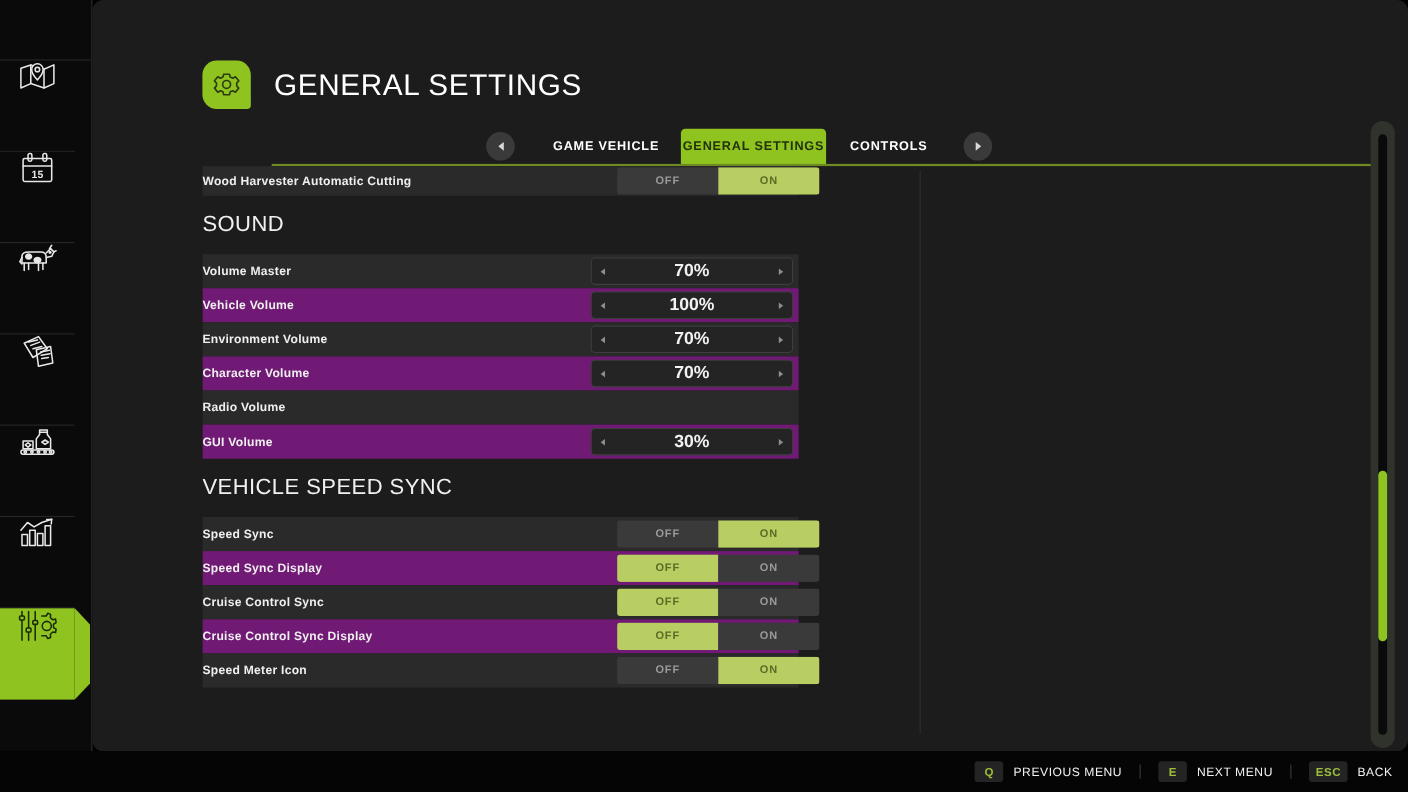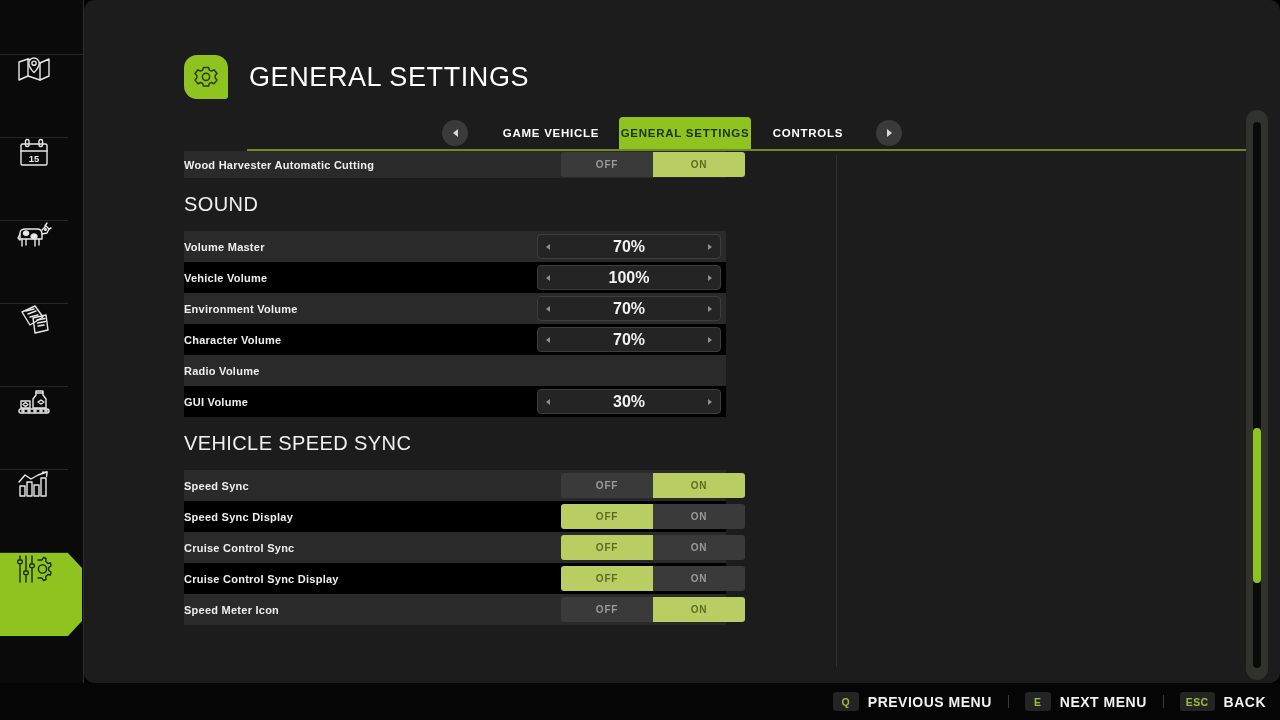--- a/index.html
+++ b/index.html
@@ -94,21 +94,21 @@
   #vdivider {
     position:absolute; left:752px; top:155px; width:1px; height:512px;
     background:#303030;
   }
 
   .row {
     position:relative; width:542px; height:31px;
     display:flex; align-items:center;
   }
   .row.odd  { background:#2a2a2a; }
-  .row.even { background:#000000; }
+  .row.even { background:#701a75; }
   .row-label { font-size:11px; font-weight:bold; color:#efefef; letter-spacing:.25px; }
 
   .section-title {
     font-size:20px; font-weight:400; color:#f0f0f0;
     letter-spacing:.4px; padding-left:0; height:53px;
     display:flex; align-items:center;
   }
 
   
   .toggle {
@@ -160,21 +160,21 @@
   }
   .hint { display:flex; align-items:center; margin-left:16px; }
   .hint .key {
     min-width:26px; height:19px; padding:0 6px;
     background:#242424; border-radius:3px;
     display:flex; align-items:center; justify-content:center;
     font-size:10.5px; font-weight:bold; color:#9dbe3a;
     letter-spacing:.4px;
   }
   .hint .lbl {
-    margin-left:9px; font-size:14px; font-weight:bold;
+    margin-left:9px; font-size:11px; font-weight:normal;
     color:#f2f2f2; letter-spacing:.5px;
   }
   .sep { width:1px; height:13px; background:#3a3a3a; margin-left:16px; }
 </style>
 </head>
 <body>
 
 <div id="sidebar">
   <div class="sb-top"></div>
 

